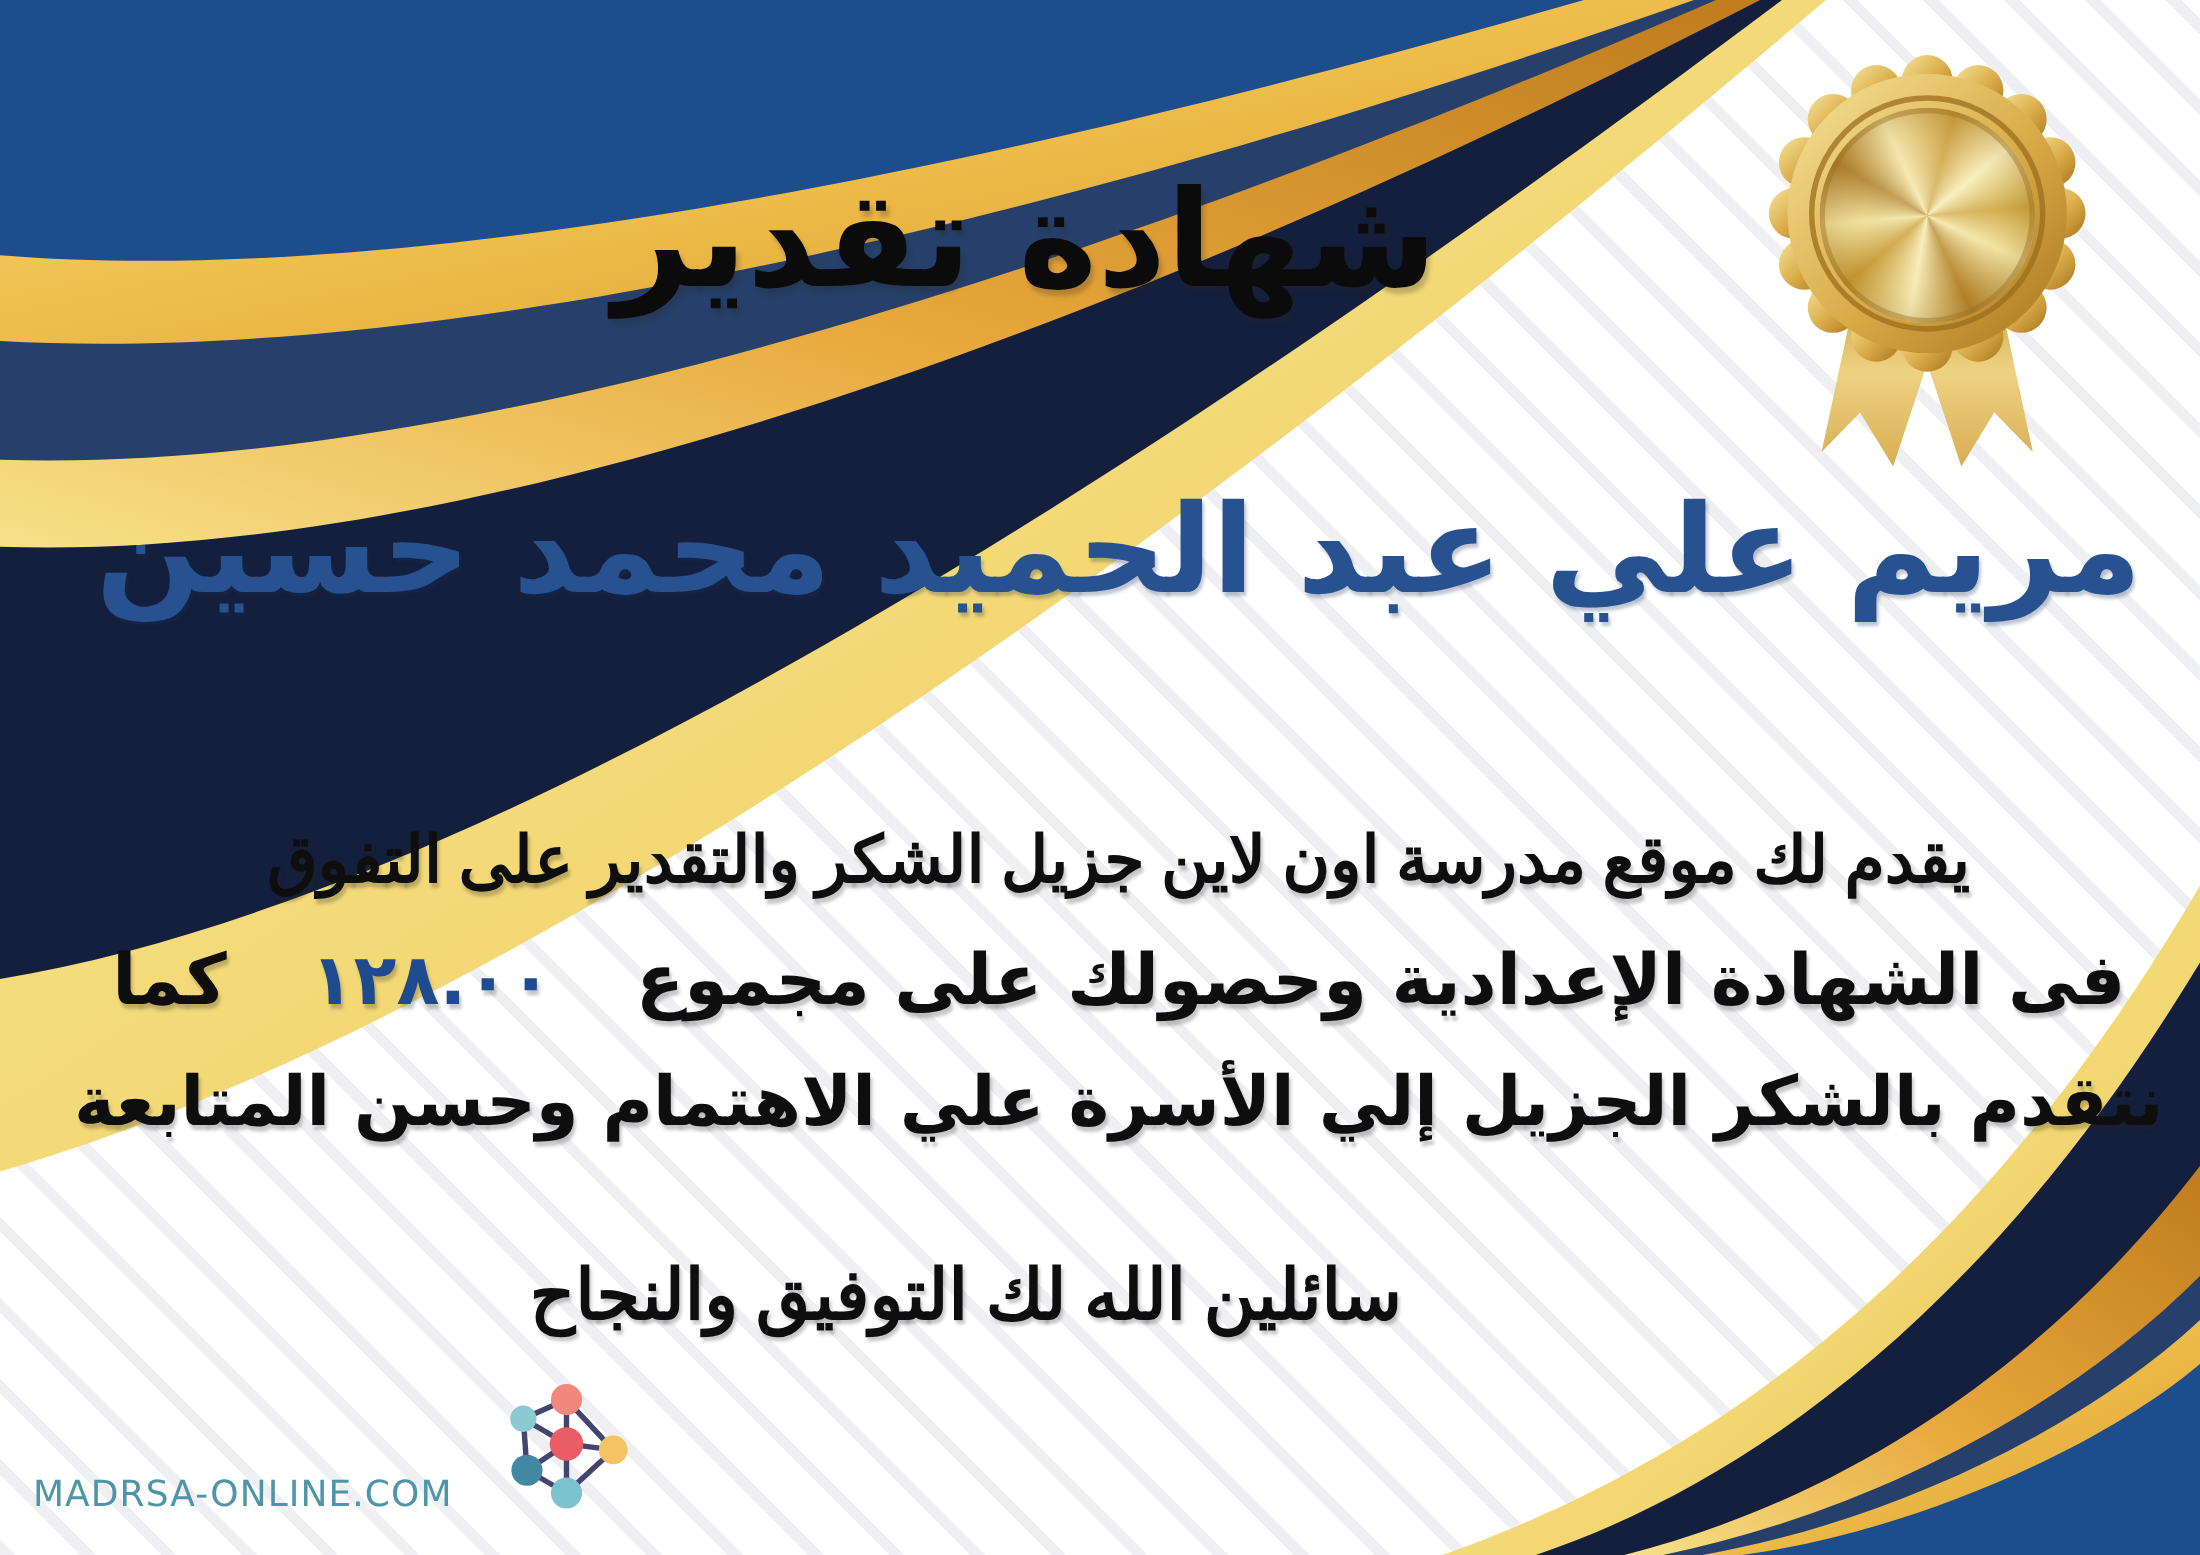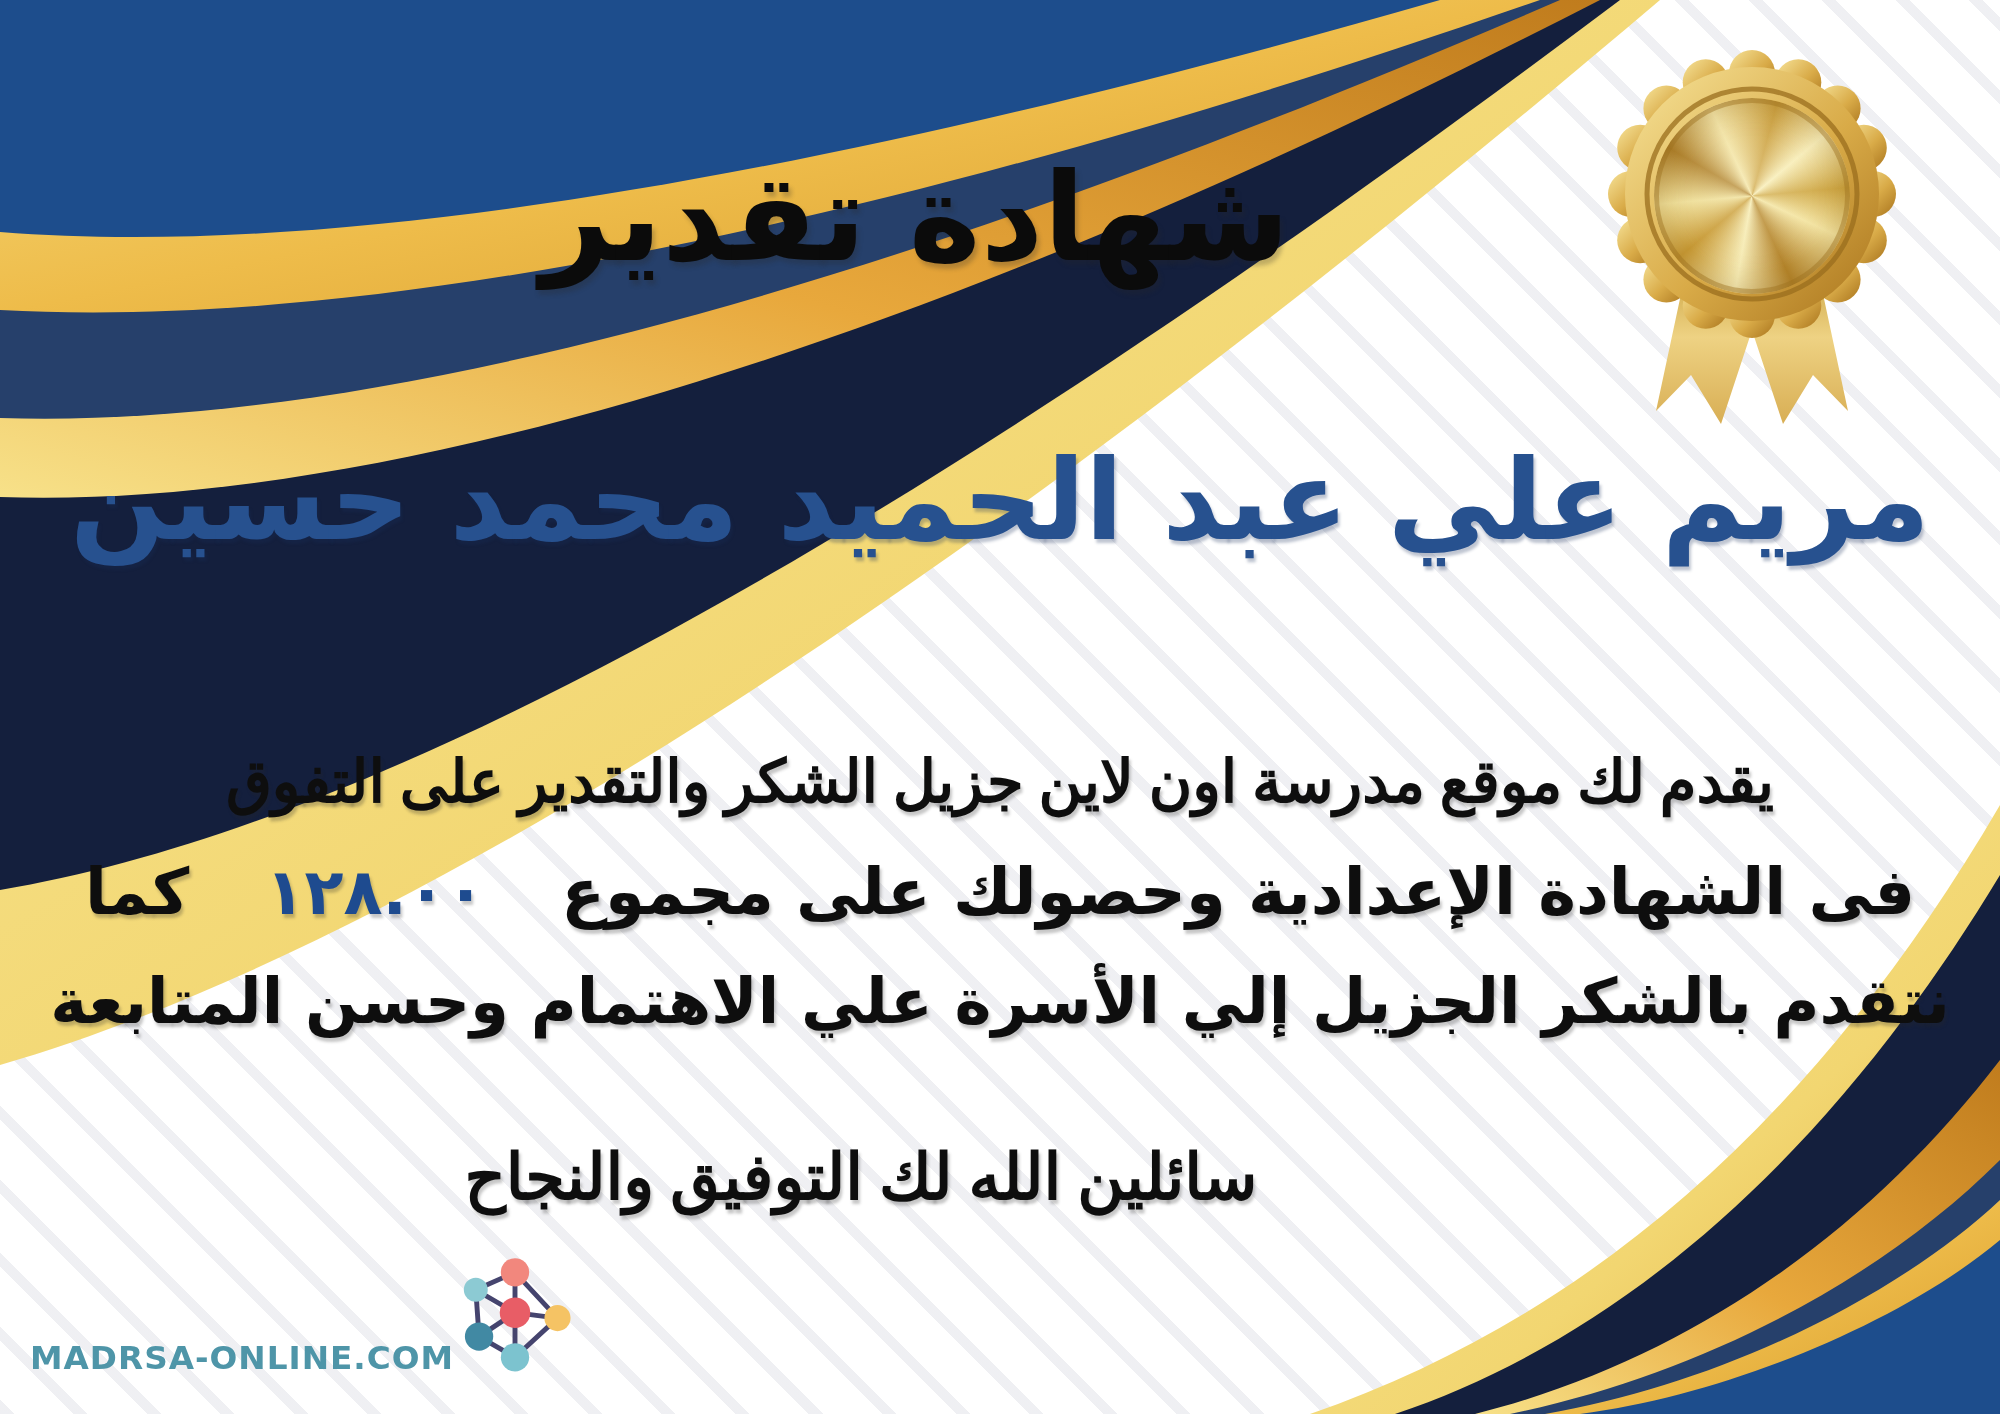--- a/index.html
+++ b/index.html
@@ -4,21 +4,21 @@
 <style>
   html,body{margin:0;padding:0;background:#9aa0a8;}
   .canvas{
     position:relative;width:2000px;height:1414px;overflow:hidden;margin:0 auto;
     font-family:"DejaVu Sans",sans-serif;
     background:
       repeating-linear-gradient(45deg, rgba(226,227,233,.55) 0 10px, #ffffff 10px 52px),
       #ffffff;
   }
   svg.deco{position:absolute;left:0;top:0;width:2000px;height:1414px;}
-  .row{position:absolute;text-align:center;}
+  .row{position:absolute;text-align:center;padding-left:17px;}
   .row > .fit{display:inline-block;white-space:nowrap;}
   .title-row{left:0;top:138px;width:1830px;line-height:160px;}
   .title-row .fit{font-size:122px;font-weight:bold;color:#0b0b0b;text-shadow:3px 5px 4px rgba(40,40,40,.25);}
   .name-row{left:0;top:398px;width:2000px;line-height:205px;}
   .name-row .fit{font-size:132px;font-weight:bold;color:#27518f;text-shadow:2px 4px 3px rgba(25,45,90,.28);}
   .body-row{left:0;width:2000px;line-height:112px;}
   .body-row .fit{font-size:64px;font-weight:bold;color:#0e0e0e;text-shadow:2px 4px 3px rgba(40,40,40,.26);}
   .r1{top:726px;} .r2{top:836px;} .r3{top:946px;}
   .closing-row{left:17px;top:1122px;width:1688px;line-height:112px;font-family:Liberation Serif, serif;}
   .closing-row .fit{font-size:64px;font-weight:bold;color:#0e0e0e;text-shadow:2px 4px 3px rgba(40,40,40,.26);}
@@ -35,21 +35,21 @@
         #f6ebb4 175deg, #c89a35 215deg, #eedd96 250deg, #ad7d25 285deg,
         #f2e2a2 320deg, #c89a35 360deg);
     box-shadow: inset 0 0 0 5px rgba(158,112,30,.45), inset 0 0 34px rgba(120,80,15,.28);
   }
   
   .brand{position:absolute;left:22px;top:1252px;width:565px;height:158px;}
   .brand-icon{position:absolute;right:6px;top:4px;}
   .brand-ar{position:absolute;right:150px;top:0;line-height:72px;}
   .brand-ar .fit{font-size:62px;font-weight:bold;color:#ed7168;white-space:nowrap;display:inline-block;}
   .brand-domain{position:absolute;left:8px;top:74px;line-height:64px;}
-  .brand-domain .fit{font-size:44px;font-weight:bold;color:#4e95a8;letter-spacing:1px;white-space:nowrap;display:inline-block;text-align:center;}
+  .brand-domain .fit{font-size:44px;font-weight:normal;color:#4e95a8;letter-spacing:1px;white-space:nowrap;display:inline-block;text-align:center;}
 </style>
 </head>
 <body>
 
 <div class="canvas">
 
   <svg class="deco" viewBox="0 0 2000 1414" aria-hidden="true">
     <defs>
       <linearGradient id="goldA" x1="0" y1="0" x2="1" y2="1">
         <stop offset="0" stop-color="#f6dd7f"></stop>

